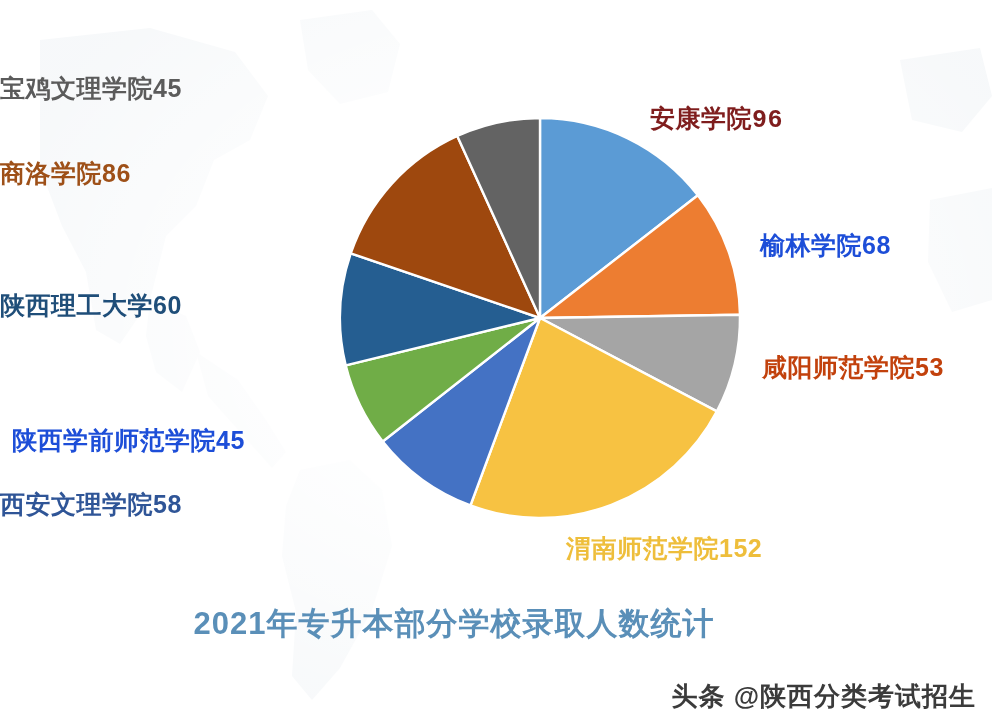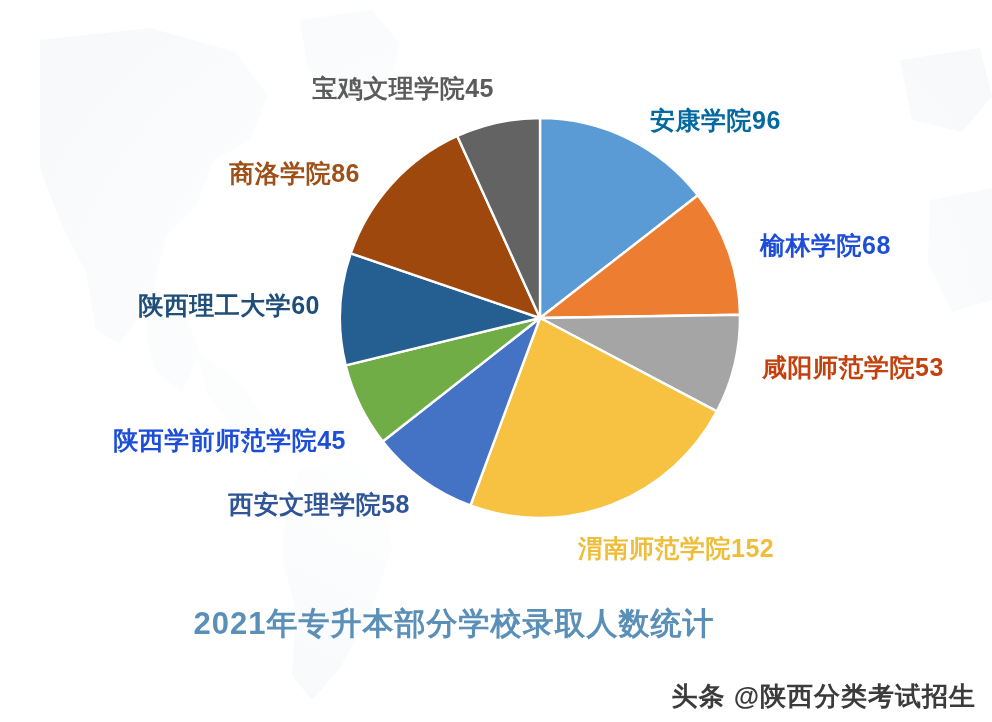--- a/index.html
+++ b/index.html
@@ -57,21 +57,21 @@
   
   .slice-label {
     position: absolute;
     font-size: 25px;
     font-weight: 700;
     letter-spacing: 0.5px;
     white-space: nowrap;
     line-height: 1;
   }
   .lbl-anchor-start { text-align: left; }
-  .lbl-anchor-end   { text-align: right; }
+  .lbl-anchor-end   { }
 
   
   #chart-title {
     position: absolute;
     left: 0;
     top: 603px;
     width: 908px;
     text-align: center;
     font-size: 31px;
     font-weight: 700;
@@ -124,24 +124,24 @@
         <path d="M 540 318 L 716.87 411.36 A 200 200 0 0 1 470.41 505.50 Z" fill="#F7C242" stroke="#ffffff" stroke-width="2.4" stroke-linejoin="round"></path>
         <path d="M 540 318 L 470.41 505.50 A 200 200 0 0 1 382.71 441.53 Z" fill="#4472C4" stroke="#ffffff" stroke-width="2.4" stroke-linejoin="round"></path>
         <path d="M 540 318 L 382.71 441.53 A 200 200 0 0 1 345.70 365.40 Z" fill="#70AD47" stroke="#ffffff" stroke-width="2.4" stroke-linejoin="round"></path>
         <path d="M 540 318 L 345.70 365.40 A 200 200 0 0 1 350.75 253.32 Z" fill="#255E91" stroke="#ffffff" stroke-width="2.4" stroke-linejoin="round"></path>
         <path d="M 540 318 L 350.75 253.32 A 200 200 0 0 1 457.27 135.91 Z" fill="#9E480E" stroke="#ffffff" stroke-width="2.4" stroke-linejoin="round"></path>
         <path d="M 540 318 L 457.27 135.91 A 200 200 0 0 1 540.00 118.00 Z" fill="#636363" stroke="#ffffff" stroke-width="2.4" stroke-linejoin="round"></path>
       </g>
   </svg>
 
   <div id="labels-layer">
-      <div class="slice-label lbl-anchor-start" style="color: #0369a1; top: 108px; left: 650px;">安康学院96</div>
+      <div class="slice-label lbl-anchor-start" style="color: #7f1d1d; top: 108px; left: 650px; font-family: Liberation Mono, monospace;">安康学院96</div>
       <div class="slice-label lbl-anchor-start" style="color: #1d4ed8; top: 233px; left: 760px;">榆林学院68</div>
       <div class="slice-label lbl-anchor-start" style="color: #c2410c; top: 355px; left: 762px;">咸阳师范学院53</div>
-      <div class="slice-label lbl-anchor-start" style="color: rgb(238, 190, 59); top: 536px; left: 566px; margin-left: 12px;">渭南师范学院152</div>
+      <div class="slice-label lbl-anchor-start" style="color: rgb(238, 190, 59); top: 536px; left: 566px;">渭南师范学院152</div>
       <div class="slice-label lbl-anchor-end" style="color: rgb(47, 85, 151); top: 492px; left: 0px; width: 410px;">西安文理学院58</div>
       <div class="slice-label lbl-anchor-end" style="color: #1d4ed8; top: 406px; left: 12px; width: 334px; margin-top: 22px;">陕西学前师范学院45</div>
       <div class="slice-label lbl-anchor-end" style="color: rgb(31, 78, 121); top: 293px; left: 0px; width: 320px;">陕西理工大学60</div>
       <div class="slice-label lbl-anchor-end" style="color: rgb(158, 80, 24); top: 161px; left: 0px; width: 360px;">商洛学院86</div>
       <div class="slice-label lbl-anchor-end" style="color: rgb(91, 91, 91); top: 76px; left: 0px; width: 494px;">宝鸡文理学院45</div>
     </div>
 
   <div id="chart-title">2021年专升本部分学校录取人数统计</div>
 
   <div id="watermark">头条 @陕西分类考试招生</div>

